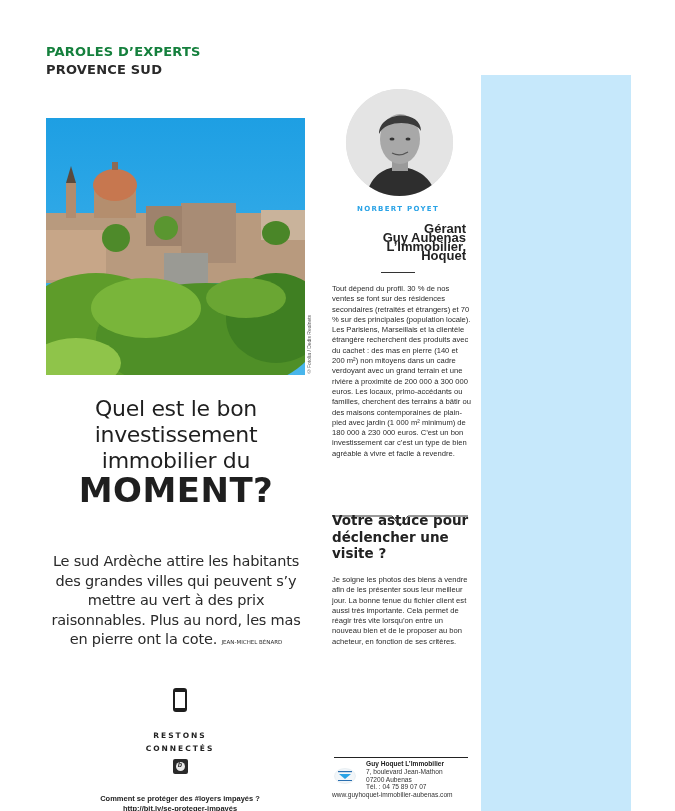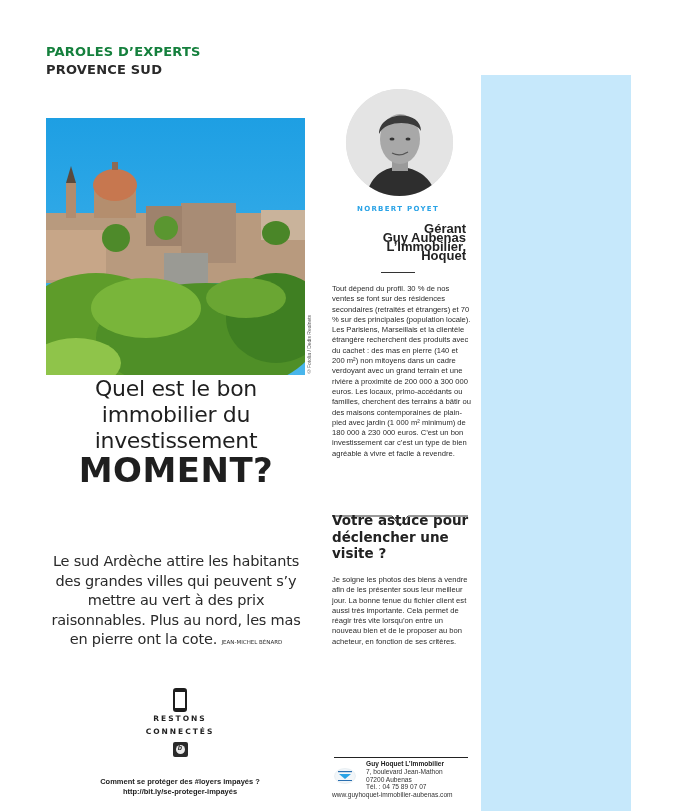--- a/index.html
+++ b/index.html
@@ -7,30 +7,30 @@
   body { position: relative; font-family: "Liberation Sans", sans-serif; color: #2b2b2b; }
 
   .header { position: absolute; left: 46px; top: 44px; }
   .header-title { font-family: "DejaVu Sans", sans-serif; font-weight: bold; font-size: 13px; color: #15803d; letter-spacing: 0.2px; }
   .header-sub { font-family: "DejaVu Sans", sans-serif; font-weight: bold; font-size: 13px; color: #2a2a2a; margin-top: 3px; letter-spacing: 0.2px; }
 
   .photo { position: absolute; left: 46px; top: 118px; width: 259px; height: 257px; overflow: hidden; background: linear-gradient(180deg, #2aa3e6 0%, #46b3ea 40%, #6fb86a 65%, #4f8f2e 100%); }
   .photo svg { width: 100%; height: 100%; display: block; }
   .photo-credit { position: absolute; left: 306px; top: 300px; width: 8px; height: 74px; font-size: 5px; color: #555; writing-mode: vertical-rl; transform: rotate(180deg); white-space: nowrap; }
 
-  .headline { position: absolute; left: 46px; top: 376px; width: 260px; text-align: center; font-family: "DejaVu Sans", sans-serif; color: #1f1f1f; }
+  .headline { position: absolute; left: 46px; top: 396px; width: 260px; text-align: center; font-family: "DejaVu Sans", sans-serif; color: #1f1f1f; }
   .headline-light { font-size: 22px; font-weight: normal; line-height: 26px; letter-spacing: -0.3px; display: block; }
   .headline-bold { font-size: 34px; font-weight: 900; line-height: 32px; display: block; font-family: "DejaVu Sans", sans-serif; font-weight: bold; letter-spacing: 0.5px; }
 
   .lede { position: absolute; left: 46px; top: 552px; width: 260px; text-align: center; font-family: "DejaVu Sans", sans-serif; font-size: 14.5px; line-height: 19.5px; color: #2a2a2a; letter-spacing: -0.2px; }
   .lede-author { font-size: 5.5px; text-transform: uppercase; letter-spacing: 0; }
 
   .connect { position: absolute; left: 100px; top: 688px; width: 160px; text-align: center; }
   .phone-icon { width: 14px; height: 24px; margin: 0 auto; border: 2px solid #1e1e1e; border-top-width: 4px; border-bottom-width: 4px; border-radius: 3px; }
-  .connect-title { margin-top: 0; font-family: "DejaVu Sans", sans-serif; font-weight: bold; font-size: 7.5px; letter-spacing: 2px; line-height: 13px; color: #222; }
+  .connect-title { margin-top: 17px; font-family: "DejaVu Sans", sans-serif; font-weight: bold; font-size: 7.5px; letter-spacing: 2px; line-height: 13px; color: #222; }
   .social-icon { width: 15px; height: 15px; background: #2a2a2a; margin: 4px auto 0; border-radius: 2px; position: relative; }
   .social-icon::after { content: ""; position: absolute; left: 3px; top: 3px; width: 9px; height: 9px; border-radius: 50%; background: #ffffff; opacity: 0.9; }
   .social-icon span { position: absolute; left: 0; right: 0; top: 2px; font-size: 7px; color: #2a2a2a; font-style: italic; z-index: 1; font-weight: bold; }
   .connect-text { margin-top: 20px; font-size: 7.5px; line-height: 9.5px; color: #222; font-weight: bold; }
 
   .portrait { position: absolute; left: 346px; top: 89px; width: 107px; height: 107px; border-radius: 50%; background: #dedede; overflow: hidden; }
   .portrait svg { width: 100%; height: 100%; display: block; }
 
   .expert { position: absolute; left: 330px; top: 205px; width: 136px; text-align: center; }
   .expert-name { font-family: "DejaVu Sans", sans-serif; font-weight: bold; font-size: 7px; letter-spacing: 1.3px; color: #2aa3e6; text-align: center; }
@@ -92,22 +92,22 @@
     <ellipse cx="70" cy="120" rx="14" ry="14" fill="#4e8a2a"></ellipse>
     <ellipse cx="120" cy="110" rx="12" ry="12" fill="#5a9630"></ellipse>
     <ellipse cx="230" cy="115" rx="14" ry="12" fill="#4a8628"></ellipse>
     <ellipse cx="30" cy="245" rx="45" ry="25" fill="#8fc44a"></ellipse>
   </svg>
 </div>
 <div class="photo-credit">©Fotolia / Dedis Realnets</div>
 
 <div class="headline">
   <span class="headline-light">Quel est le bon</span>
+  <span class="headline-light">investissement</span>
   <span class="headline-light">immobilier du</span>
-  <span class="headline-light">investissement</span>
   <span class="headline-bold">MOMENT?</span>
 </div>
 
 <div class="lede">
   <span>Le sud Ardèche attire les habitants des grandes villes qui peuvent s’y mettre au vert à des prix raisonnables. Plus au nord, les mas en pierre ont la cote.</span>
   <span class="lede-author">JEAN-MICHEL BÉNARD</span>
 </div>
 
 <div class="connect">
   <div class="phone-icon"></div>

